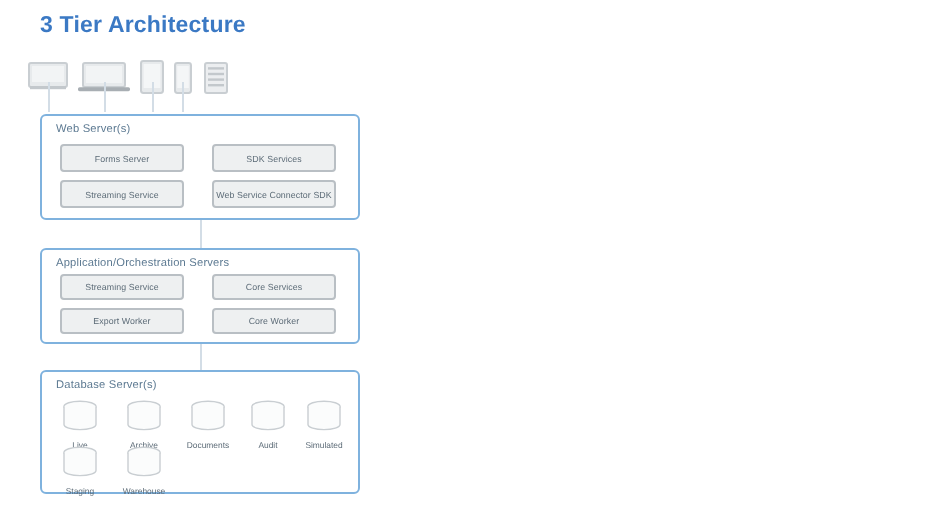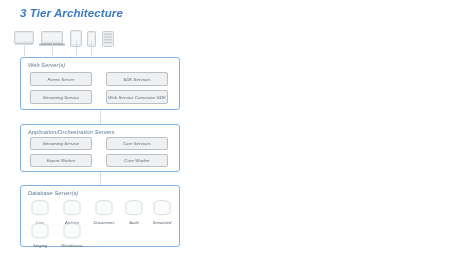--- a/index.html
+++ b/index.html
@@ -13,21 +13,20 @@
     overflow: hidden;
     font-family: "Liberation Sans", sans-serif;
     color: #6d7b86;
     position: relative;
   }
   #canvas {
     position: absolute;
     left: 0; top: 0;
     width: 474px;
     height: 206px;
-    font-style: italic;
   }
 
   
   #diagram-title {
     position: absolute;
     left: 20px;
     top: 7px;
     font-size: 11.5px;
     font-weight: bold;
     color: #3b79c4;

